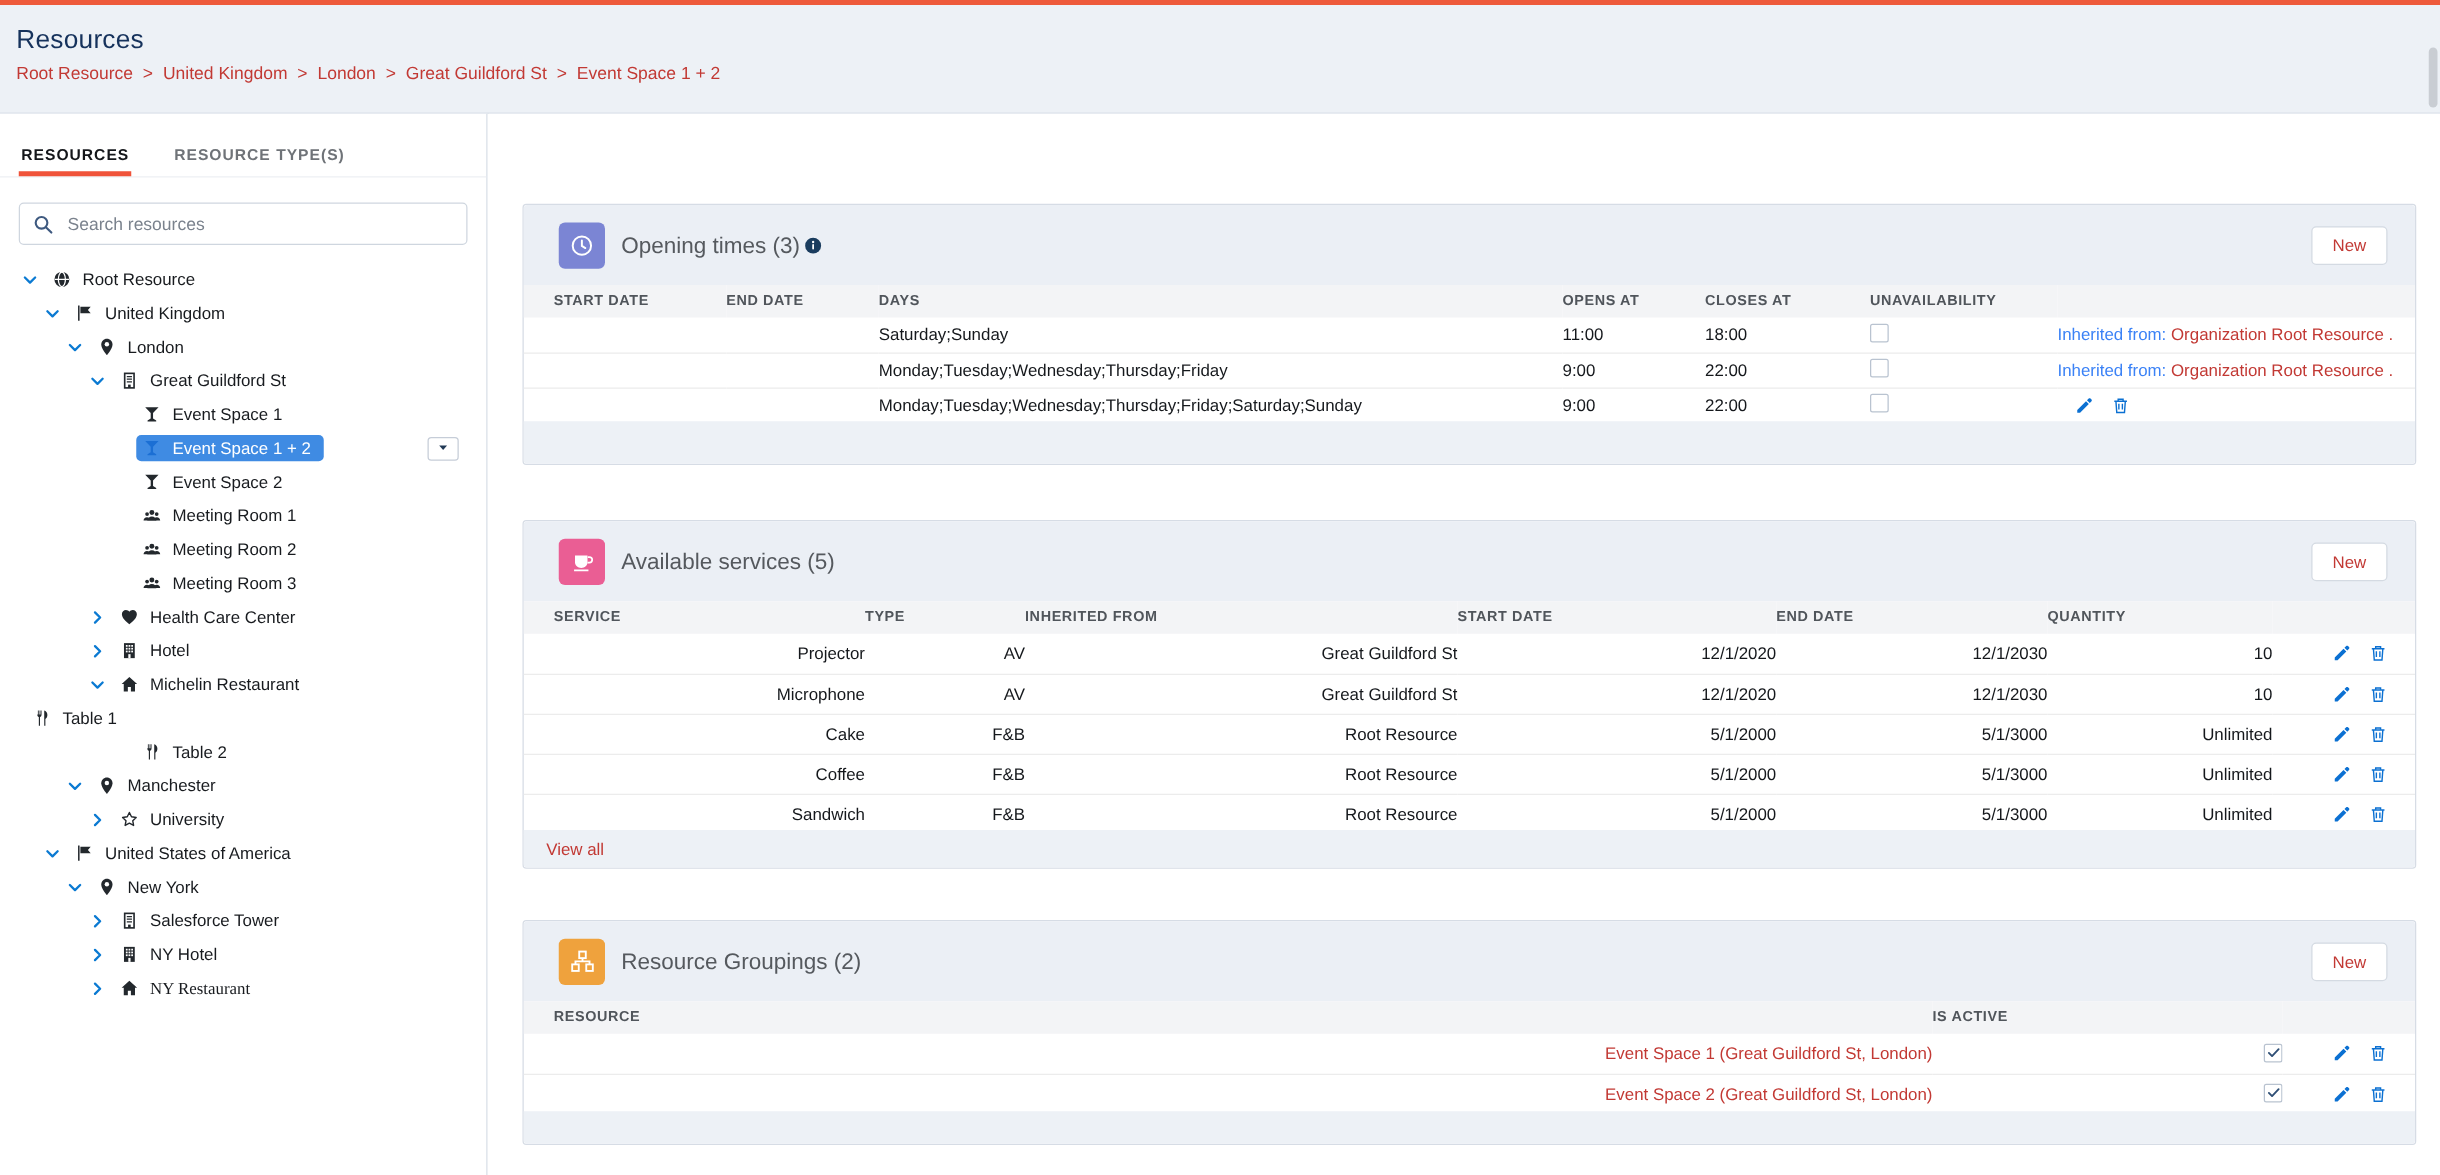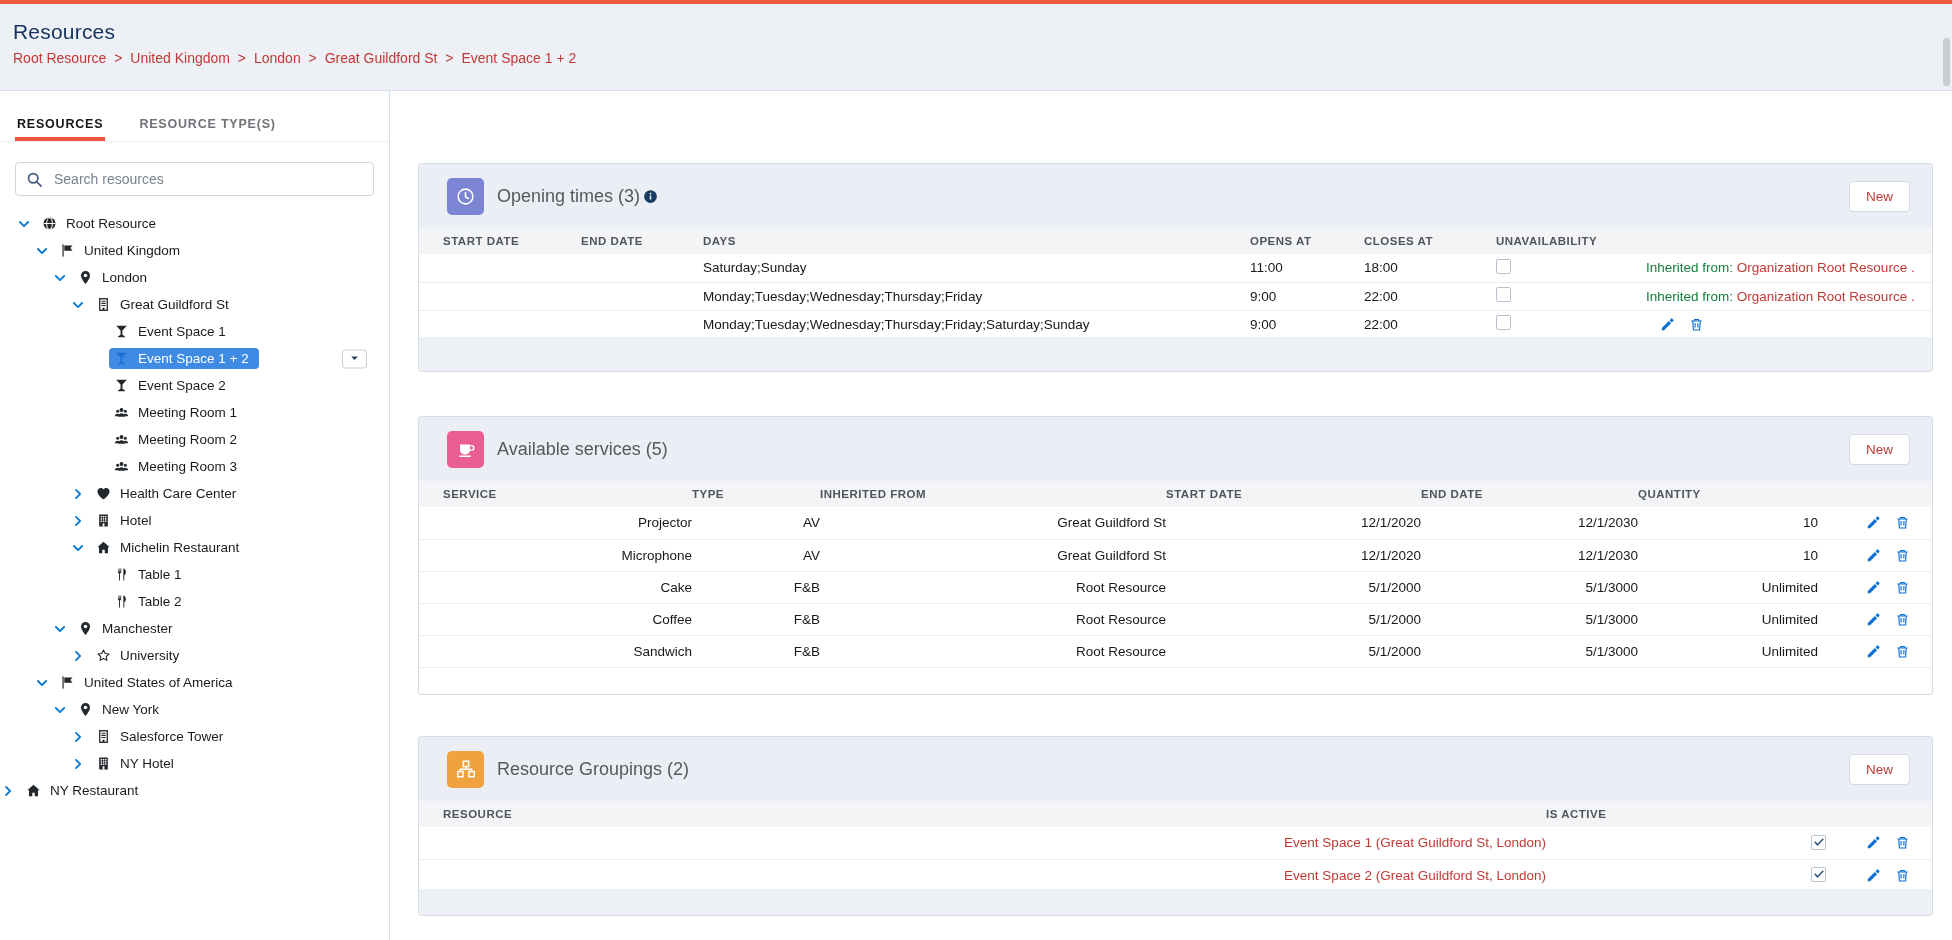--- a/index.html
+++ b/index.html
@@ -77,21 +77,21 @@
   table { width:100%; border-collapse:collapse; table-layout:fixed; }
   thead th {
     background:#f3f4f6; height:26px; font-size:11.5px; letter-spacing:.5px;
     color:#50555b; text-align:left; font-weight:bold; padding:0; white-space:nowrap;
   }
   th:first-child, td:first-child { padding-left:24px; }
   td { padding:0; font-size:13.5px; color:#15181c; border-bottom:1px solid #ececec; white-space:nowrap; overflow:hidden; }
   #panel-ot td { height:28px; }
   #panel-sv td, #panel-gr td { height:32px;text-align:right; }
   .trail { text-align:right; padding-right:18px; }
-  .inh-prefix { color:#15803d; }
+  .inh-prefix { color:#3b82f6; }
   a.red-link { color:var(--red,#c23934); text-decoration:none; cursor:pointer; }
   .acts { display:flex; gap:14px; justify-content:flex-end; align-items:center; padding-right:22px; }
   #panel-ot .acts { padding-right:210px; }
   .icon-btn { background:none; border:none; padding:0; display:flex; color:#0b70d2; cursor:pointer; }
   .cb {
     width:15px; height:15px; border:1px solid #b9c3d0; border-radius:2px; background:#fff;
     display:inline-flex; align-items:center; justify-content:center; color:#2f4f75; cursor:pointer;
   }
   .panel-foot {
     position:absolute; left:0; right:0; bottom:0; background:#edf1f6;
@@ -334,21 +334,21 @@
         </span>
         <span class="node">
           <span class="ticon">
             <svg viewBox="0 0 16 16" width="15" height="15" fill="currentColor">
               <path d="M8 1.8 1.4 7.7h1.8V14h3.5v-3.7h2.6V14h3.5V7.7h1.8z"></path>
             </svg>
           </span>
           <span class="tlabel">Michelin Restaurant</span>
         </span>
       </div>
-      <div class="tree-row" style="padding-left: 88px;">
+      <div class="tree-row" style="">
         <span class="chev"></span>
         <span class="node">
           <span class="ticon">
             <svg viewBox="0 0 16 16" width="15" height="15" fill="currentColor">
               <path d="M4.1 1.5v3.6c0 .9.5 1.6 1.3 1.9V14.5h1V7c.8-.3 1.3-1 1.3-1.9V1.5h-.9v3.3h-.9V1.5h-1v3.3h-.9V1.5z"></path>
               <path d="M10.3 1.5c1.5.7 2.4 2.1 2.4 3.8 0 1.5-.7 2.9-1.7 3.4v5.8h-1V1.7z"></path>
             </svg>
           </span>
           <span class="tlabel">Table 1</span>
         </span>
@@ -467,21 +467,21 @@
                 <rect x="5" y="8" width="1.5" height="1.5"></rect>
                 <rect x="7.3" y="8" width="1.5" height="1.5"></rect>
                 <rect x="9.6" y="8" width="1.5" height="1.5"></rect>
                 <rect x="7.1" y="11" width="1.9" height="3.4"></rect>
               </g>
             </svg>
           </span>
           <span class="tlabel">NY Hotel</span>
         </span>
       </div>
-      <div class="tree-row" style="">
+      <div class="tree-row" style="padding-left: 70px; font-family: Liberation Serif, serif;">
         <span class="chev">
           <svg viewBox="0 0 16 16" width="14" height="14">
             <path d="M5.7 3.3 10.4 8l-4.7 4.7" fill="none" stroke="currentColor" stroke-width="2.1" stroke-linecap="round" stroke-linejoin="round"></path>
           </svg>
         </span>
         <span class="node">
           <span class="ticon">
             <svg viewBox="0 0 16 16" width="15" height="15" fill="currentColor">
               <path d="M8 1.8 1.4 7.7h1.8V14h3.5v-3.7h2.6V14h3.5V7.7h1.8z"></path>
             </svg>
@@ -758,20 +758,23 @@
                         <path d="M6.5 6.5v4.8M9.5 6.5v4.8"></path>
                       </g>
                     </svg>
                   </button>
                 </div>
               </td>
             </tr>
           </tbody>
         </table>
       </div>
+    <div class="panel-foot">
+      <a class="red-link">View all</a>
+    </div>
   </section>
 
   <section class="panel" id="panel-gr">
     <div class="panel-head">
       <span class="panel-icon" id="gr-icon" style="background: rgb(239, 162, 61);">
           <svg viewBox="0 0 16 16" width="20" height="20">
             <g fill="none" stroke="#fff" stroke-width="1.2">
               <rect x="5.9" y="1.8" width="4.2" height="4.2"></rect>
               <rect x="1.4" y="10" width="4.2" height="4.2"></rect>
               <rect x="10.4" y="10" width="4.2" height="4.2"></rect>

